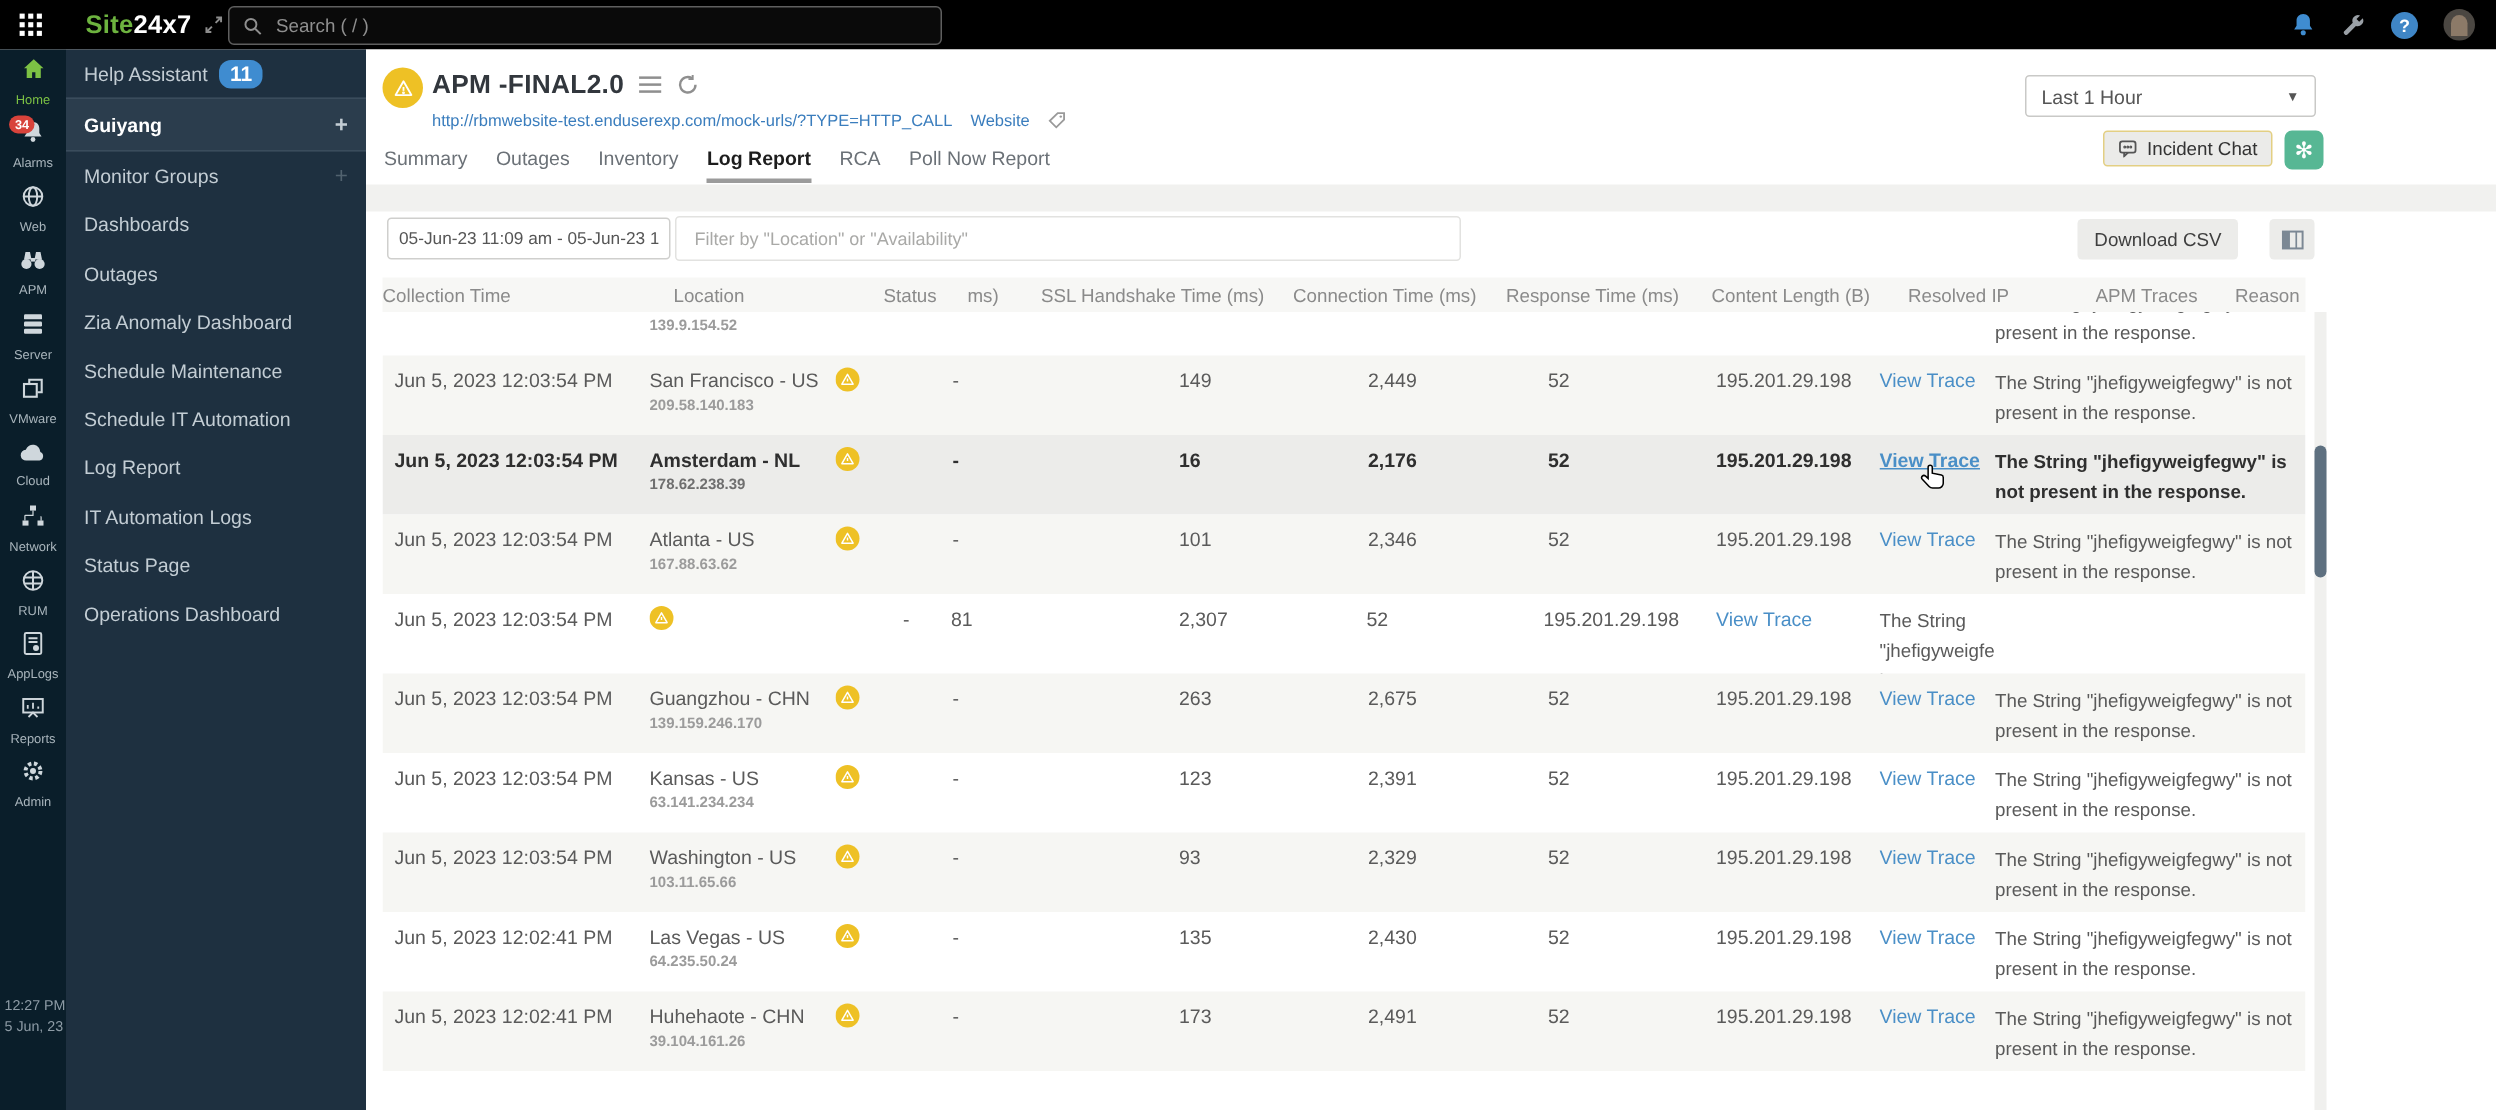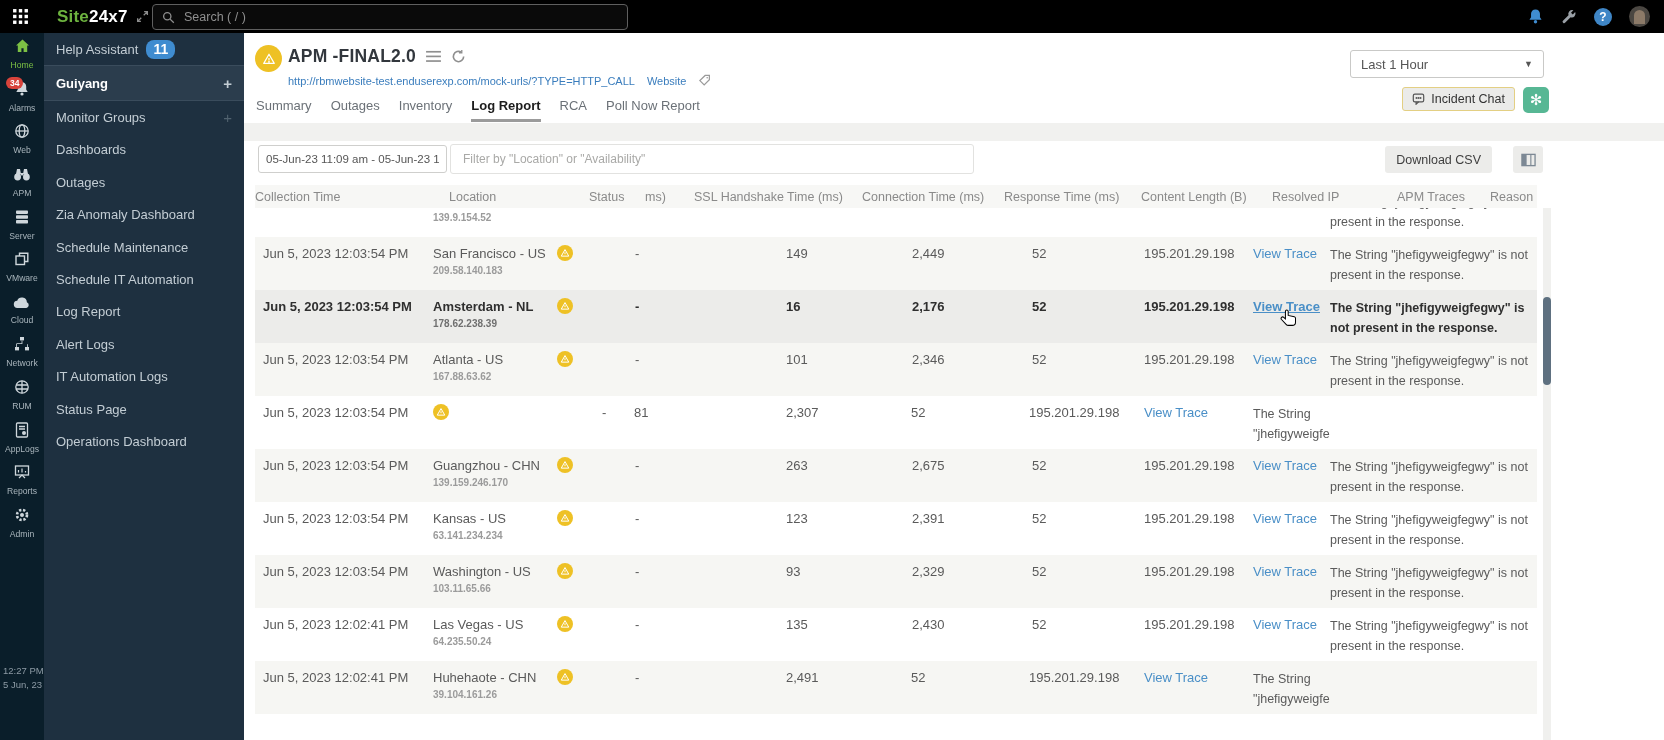--- a/index.html
+++ b/index.html
@@ -263,23 +263,20 @@
       <div class="panel-item">
         <span>Schedule Maintenance</span>
       </div>
       <div class="panel-item">
         <span>Schedule IT Automation</span>
       </div>
       <div class="panel-item">
         <span>Log Report</span>
       </div>
       <div class="panel-item">
-        <span>Alert Logs</span>
-      </div>
-      <div class="panel-item">
         <span>IT Automation Logs</span>
       </div>
       <div class="panel-item">
         <span>Status Page</span>
       </div>
       <div class="panel-item">
         <span>Operations Dashboard</span>
       </div>
     </div>
   </div>
@@ -547,20 +544,21 @@
         <div class="cell">
           <span class="status-dot">
             <svg width="10" height="10" viewBox="0 0 16 16" fill="none" stroke="#fff" stroke-width="1.6">
               <path d="M8 2.5 14 13H2z" stroke-linejoin="round"></path>
               <path d="M8 6.8v3.2"></path>
             </svg>
           </span>
         </div>
         <div class="cell"></div>
         <div class="cell" style="padding-left:5px">-</div>
+        <div class="cell" style="padding-left:4px">173</div>
         <div class="cell" style="padding-left:4px">2,491</div>
         <div class="cell" style="padding-left:3px">52</div>
         <div class="cell">195.201.29.198</div>
         <div class="cell trace"><a href="#">View Trace</a></div>
         <div class="cell reason">The String "jhefigyweigfegwy" is not present in the response.</div>
       </div>
     </div>
 
   <div class="vtrack">
       <div class="vthumb"></div>

